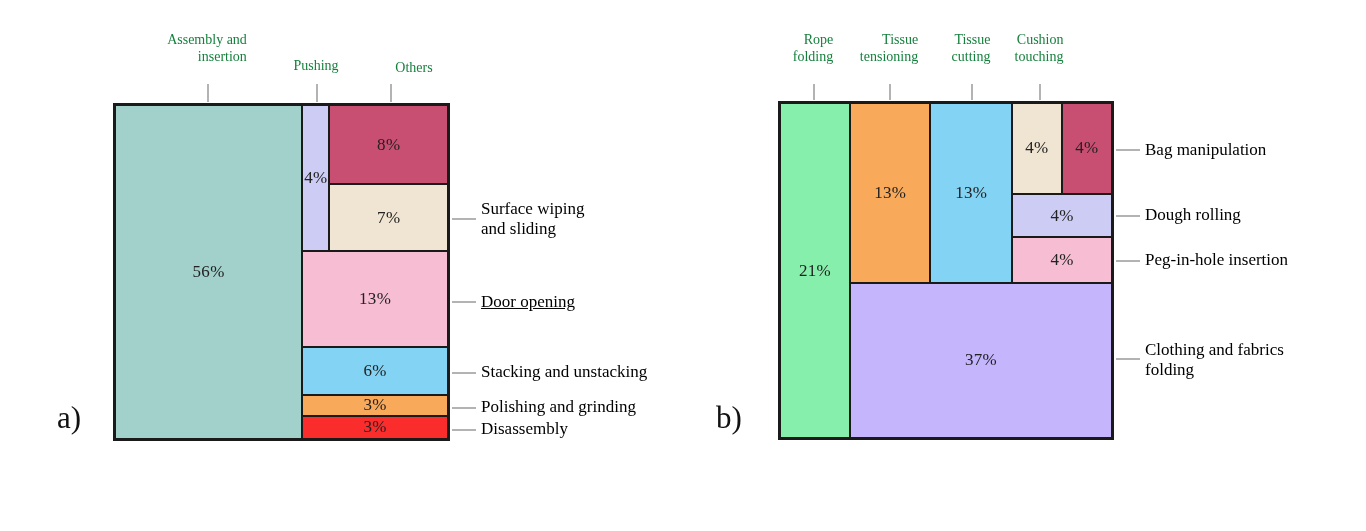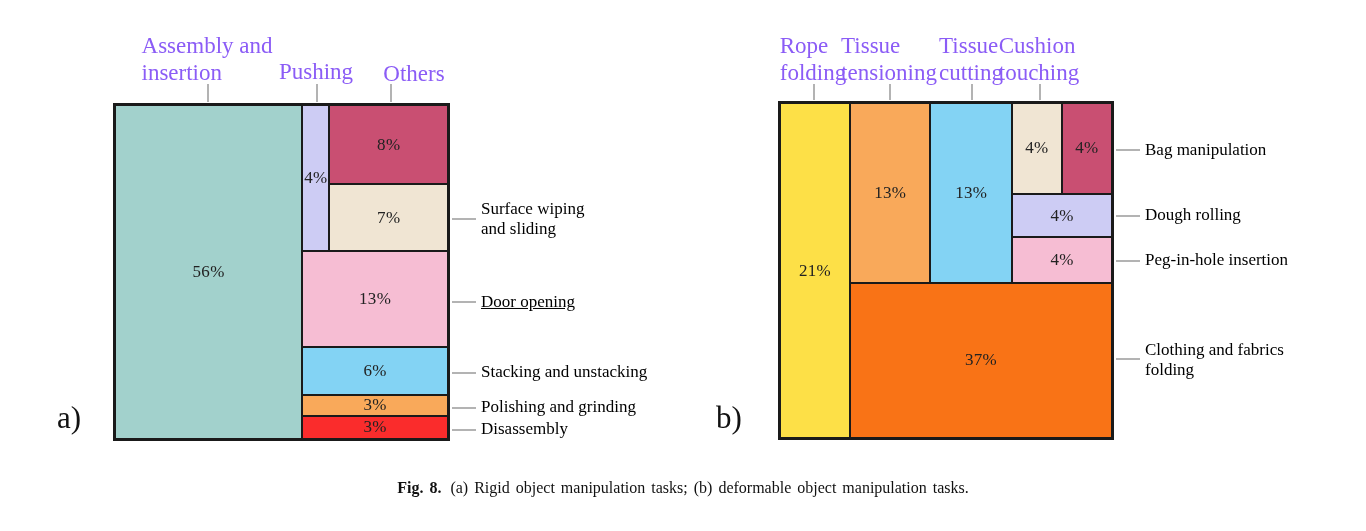--- a/index.html
+++ b/index.html
@@ -3,22 +3,22 @@
 <meta charset="utf-8">
 <style>
   html,body{margin:0;padding:0;background:#ffffff;}
   body{width:1366px;height:531px;position:relative;overflow:hidden;
        font-family:"Liberation Serif","DejaVu Serif",serif;color:#222;}
   .stage{position:absolute;inset:0;}
   .treemap{position:absolute;border:2px solid #1a1a1a;box-sizing:border-box;background:#fff;}
   .block{position:absolute;border:1px solid #1a1a1a;box-sizing:border-box;
          display:flex;align-items:center;justify-content:center;}
   .pct{font-size:17px;color:#222;letter-spacing:0.3px;}
-  .toplabel{position:absolute;transform:translateX(-50%);text-align:left;
-            font-size:23px;line-height:1.18;white-space:pre-line;color:#8b5cf6;}
+  .toplabel{position:absolute;transform:translateX(-50%);text-align:right;
+            font-size:14px;line-height:1.18;white-space:pre-line;color:#15803d;}
   .rightlabel{position:absolute;transform:translateY(-50%);font-size:17px;line-height:1.18;
               white-space:pre-line;color:#000000;}
   .rightlabel.center{text-align:left;}
   .vline{position:absolute;width:1.5px;background:#b3b3b3;}
   .hline{position:absolute;height:1.5px;background:#b3b3b3;}
   .panel-letter{position:absolute;font-size:31px;color:#111;}
   .caption{position:absolute;top:479px;left:0;width:100%;text-align:center;
            font-size:16px;color:#111;word-spacing:2px;}
   .caption .bold{font-weight:bold;margin-right:9px;}
 </style>
@@ -86,56 +86,53 @@
 cutting</div>
   <div class="toplabel" style="left:1039px;top:32px;">Cushion
 touching</div>
 
   <div class="vline" style="left:813px;top:84px;height:16px;"></div>
   <div class="vline" style="left:889px;top:84px;height:16px;"></div>
   <div class="vline" style="left:971px;top:84px;height:16px;"></div>
   <div class="vline" style="left:1039px;top:84px;height:16px;"></div>
 
   <div class="treemap" style="left:778px;top:101px;width:336px;height:339px;">
-    <div class="block" style="left: 0px; top: 0px; width: 21.1%; height: 100%; background-color: #fde047;">
+    <div class="block" style="left: 0px; top: 0px; width: 21.1%; height: 100%; background-color: #86efac;">
       <span class="pct">21%</span>
     </div>
     <div class="block" style="left: 21.1%; top: 0px; width: 24.2%; height: 53.7%; background-color: rgb(249, 169, 90);">
       <span class="pct">13%</span>
     </div>
     <div class="block" style="left: 45.3%; top: 0px; width: 24.6%; height: 53.7%; background-color: rgb(131, 211, 244);">
       <span class="pct">13%</span>
     </div>
     <div class="block" style="left: 69.9%; top: 0px; width: 14.9%; height: 27.1%; background-color: rgb(240, 229, 211);">
       <span class="pct">4%</span>
     </div>
     <div class="block" style="left: 84.8%; top: 0px; width: 15.2%; height: 27.1%; background-color: rgb(201, 79, 114);">
       <span class="pct">4%</span>
     </div>
     <div class="block" style="left: 69.9%; top: 27.1%; width: 30.1%; height: 13%; background-color: rgb(205, 204, 244);">
       <span class="pct">4%</span>
     </div>
     <div class="block" style="left: 69.9%; top: 40.1%; width: 30.1%; height: 13.6%; background-color: rgb(246, 189, 211);">
       <span class="pct">4%</span>
     </div>
-    <div class="block" style="left: 21.1%; top: 53.7%; width: 78.9%; height: 46.3%; background-color: #f97316;">
+    <div class="block" style="left: 21.1%; top: 53.7%; width: 78.9%; height: 46.3%; background-color: #c4b5fd;">
       <span class="pct">37%</span>
     </div>
   </div>
 
   <div class="hline" style="left:1116px;top:149px;width:24px;"></div>
   <div class="hline" style="left:1116px;top:215px;width:24px;"></div>
   <div class="hline" style="left:1116px;top:260px;width:24px;"></div>
   <div class="hline" style="left:1116px;top:358px;width:24px;"></div>
 
   <div class="rightlabel" style="left:1145px;top:150px;">Bag manipulation</div>
   <div class="rightlabel" style="left:1145px;top:215px;">Dough rolling</div>
   <div class="rightlabel" style="left:1145px;top:260px;">Peg-in-hole insertion</div>
   <div class="rightlabel center" style="left:1145px;top:360px;">Clothing and fabrics
 folding</div>
 
   <div class="panel-letter" style="left:716px;top:400px;">b)</div>
 
-  <div class="caption">
-    <span class="bold">Fig. 8.</span><span>(a) Rigid object manipulation tasks; (b) deformable object manipulation tasks.</span>
-  </div>
 
 </div>
 
 </body></html>

